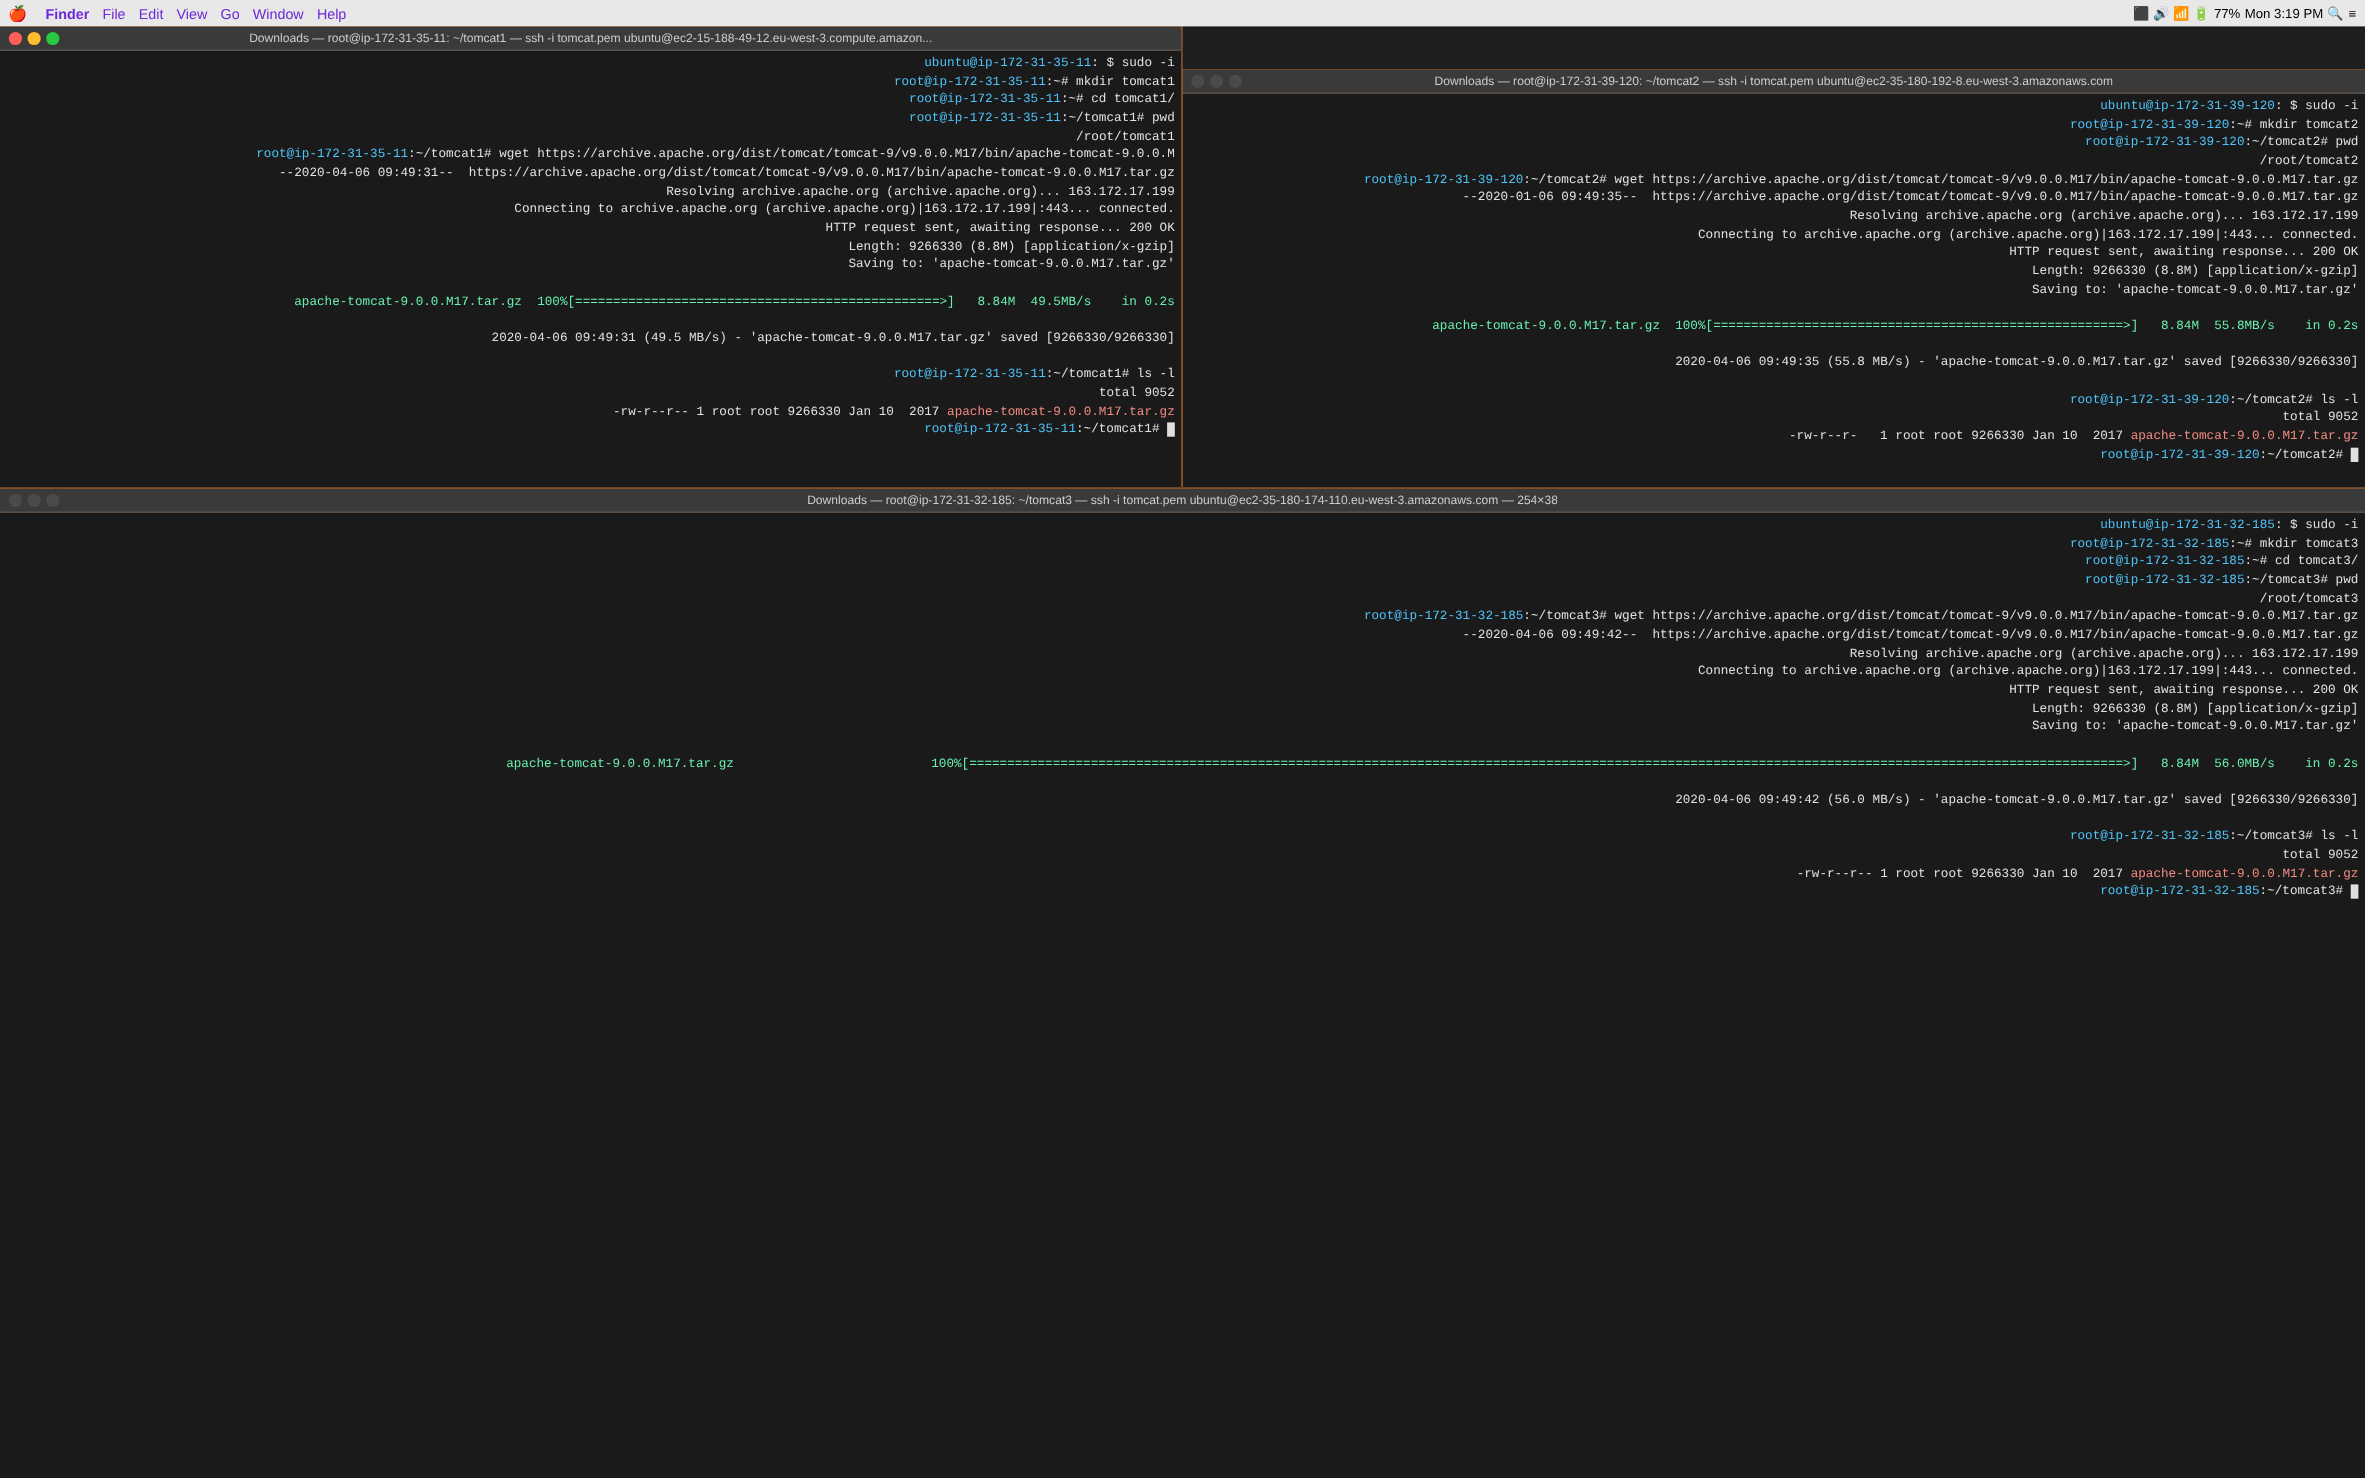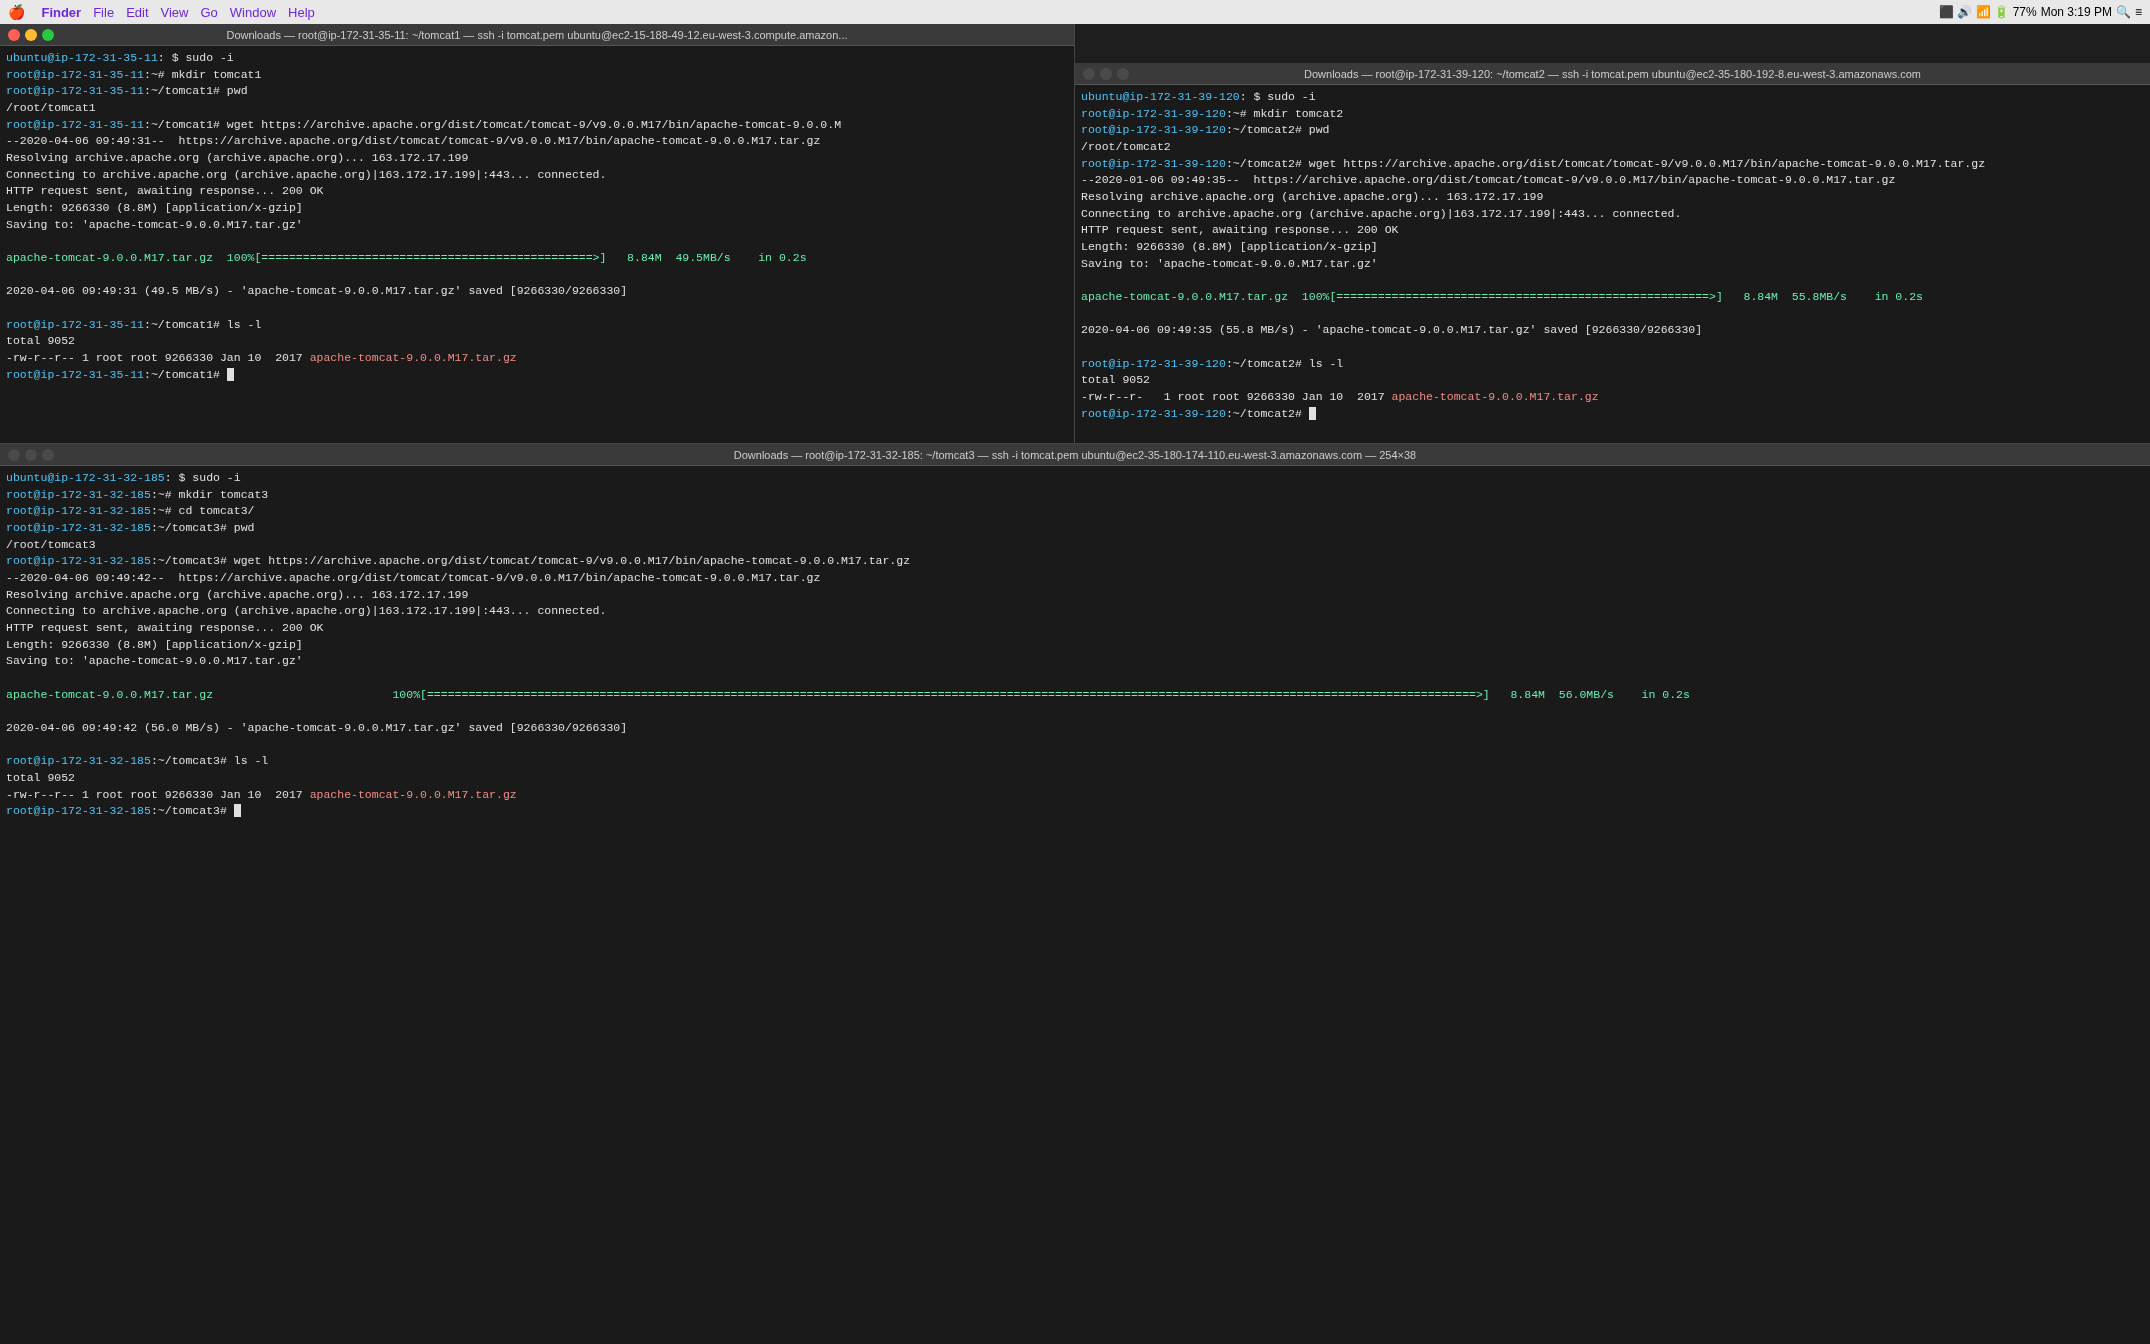--- a/index.html
+++ b/index.html
@@ -71,20 +71,21 @@
       flex: 1;
       display: flex;
     }
 
     
     .terminal-pane {
       display: flex;
       flex-direction: column;
       background: #f97316;
       overflow: hidden;
+      text-align: right;
     }
     .terminal-pane.left {
       width: 50%;
       border-right: 1px solid #444;
     }
     .terminal-pane.right {
       width: 50%;
       margin-top: 39px;
     }
     .terminal-pane.full {
@@ -184,20 +185,21 @@
         <div class="traffic-lights">
           <div class="traffic-light tl-red"></div>
           <div class="traffic-light tl-yellow"></div>
           <div class="traffic-light tl-green"></div>
         </div>
         <span class="term-title">Downloads — root@ip-172-31-35-11: ~/tomcat1 — ssh -i tomcat.pem ubuntu@ec2-15-188-49-12.eu-west-3.compute.amazon...</span>
       </div>
       <div class="term-content">
         <span class="line"><span class="highlight-cyan">ubuntu@ip-172-31-35-11</span><span class="output">: $ sudo -i</span></span>
         <span class="line"><span class="highlight-cyan">root@ip-172-31-35-11</span><span class="output">:~# mkdir tomcat1</span></span>
+        <span class="line"><span class="highlight-cyan">root@ip-172-31-35-11</span><span class="output">:~# cd tomcat1/</span></span>
         <span class="line"><span class="highlight-cyan">root@ip-172-31-35-11</span><span class="output">:~/tomcat1# pwd</span></span>
         <span class="line output">/root/tomcat1</span>
         <span class="line"><span class="highlight-cyan">root@ip-172-31-35-11</span><span class="output">:~/tomcat1# wget https://archive.apache.org/dist/tomcat/tomcat-9/v9.0.0.M17/bin/apache-tomcat-9.0.0.M</span></span>
         <span class="line output">--2020-04-06 09:49:31--  https://archive.apache.org/dist/tomcat/tomcat-9/v9.0.0.M17/bin/apache-tomcat-9.0.0.M17.tar.gz</span>
         <span class="line output">Resolving archive.apache.org (archive.apache.org)... 163.172.17.199</span>
         <span class="line output">Connecting to archive.apache.org (archive.apache.org)|163.172.17.199|:443... connected.</span>
         <span class="line output">HTTP request sent, awaiting response... 200 OK</span>
         <span class="line output">Length: 9266330 (8.8M) [application/x-gzip]</span>
         <span class="line output">Saving to: 'apache-tomcat-9.0.0.M17.tar.gz'</span>
         <span class="line">&nbsp;</span>

